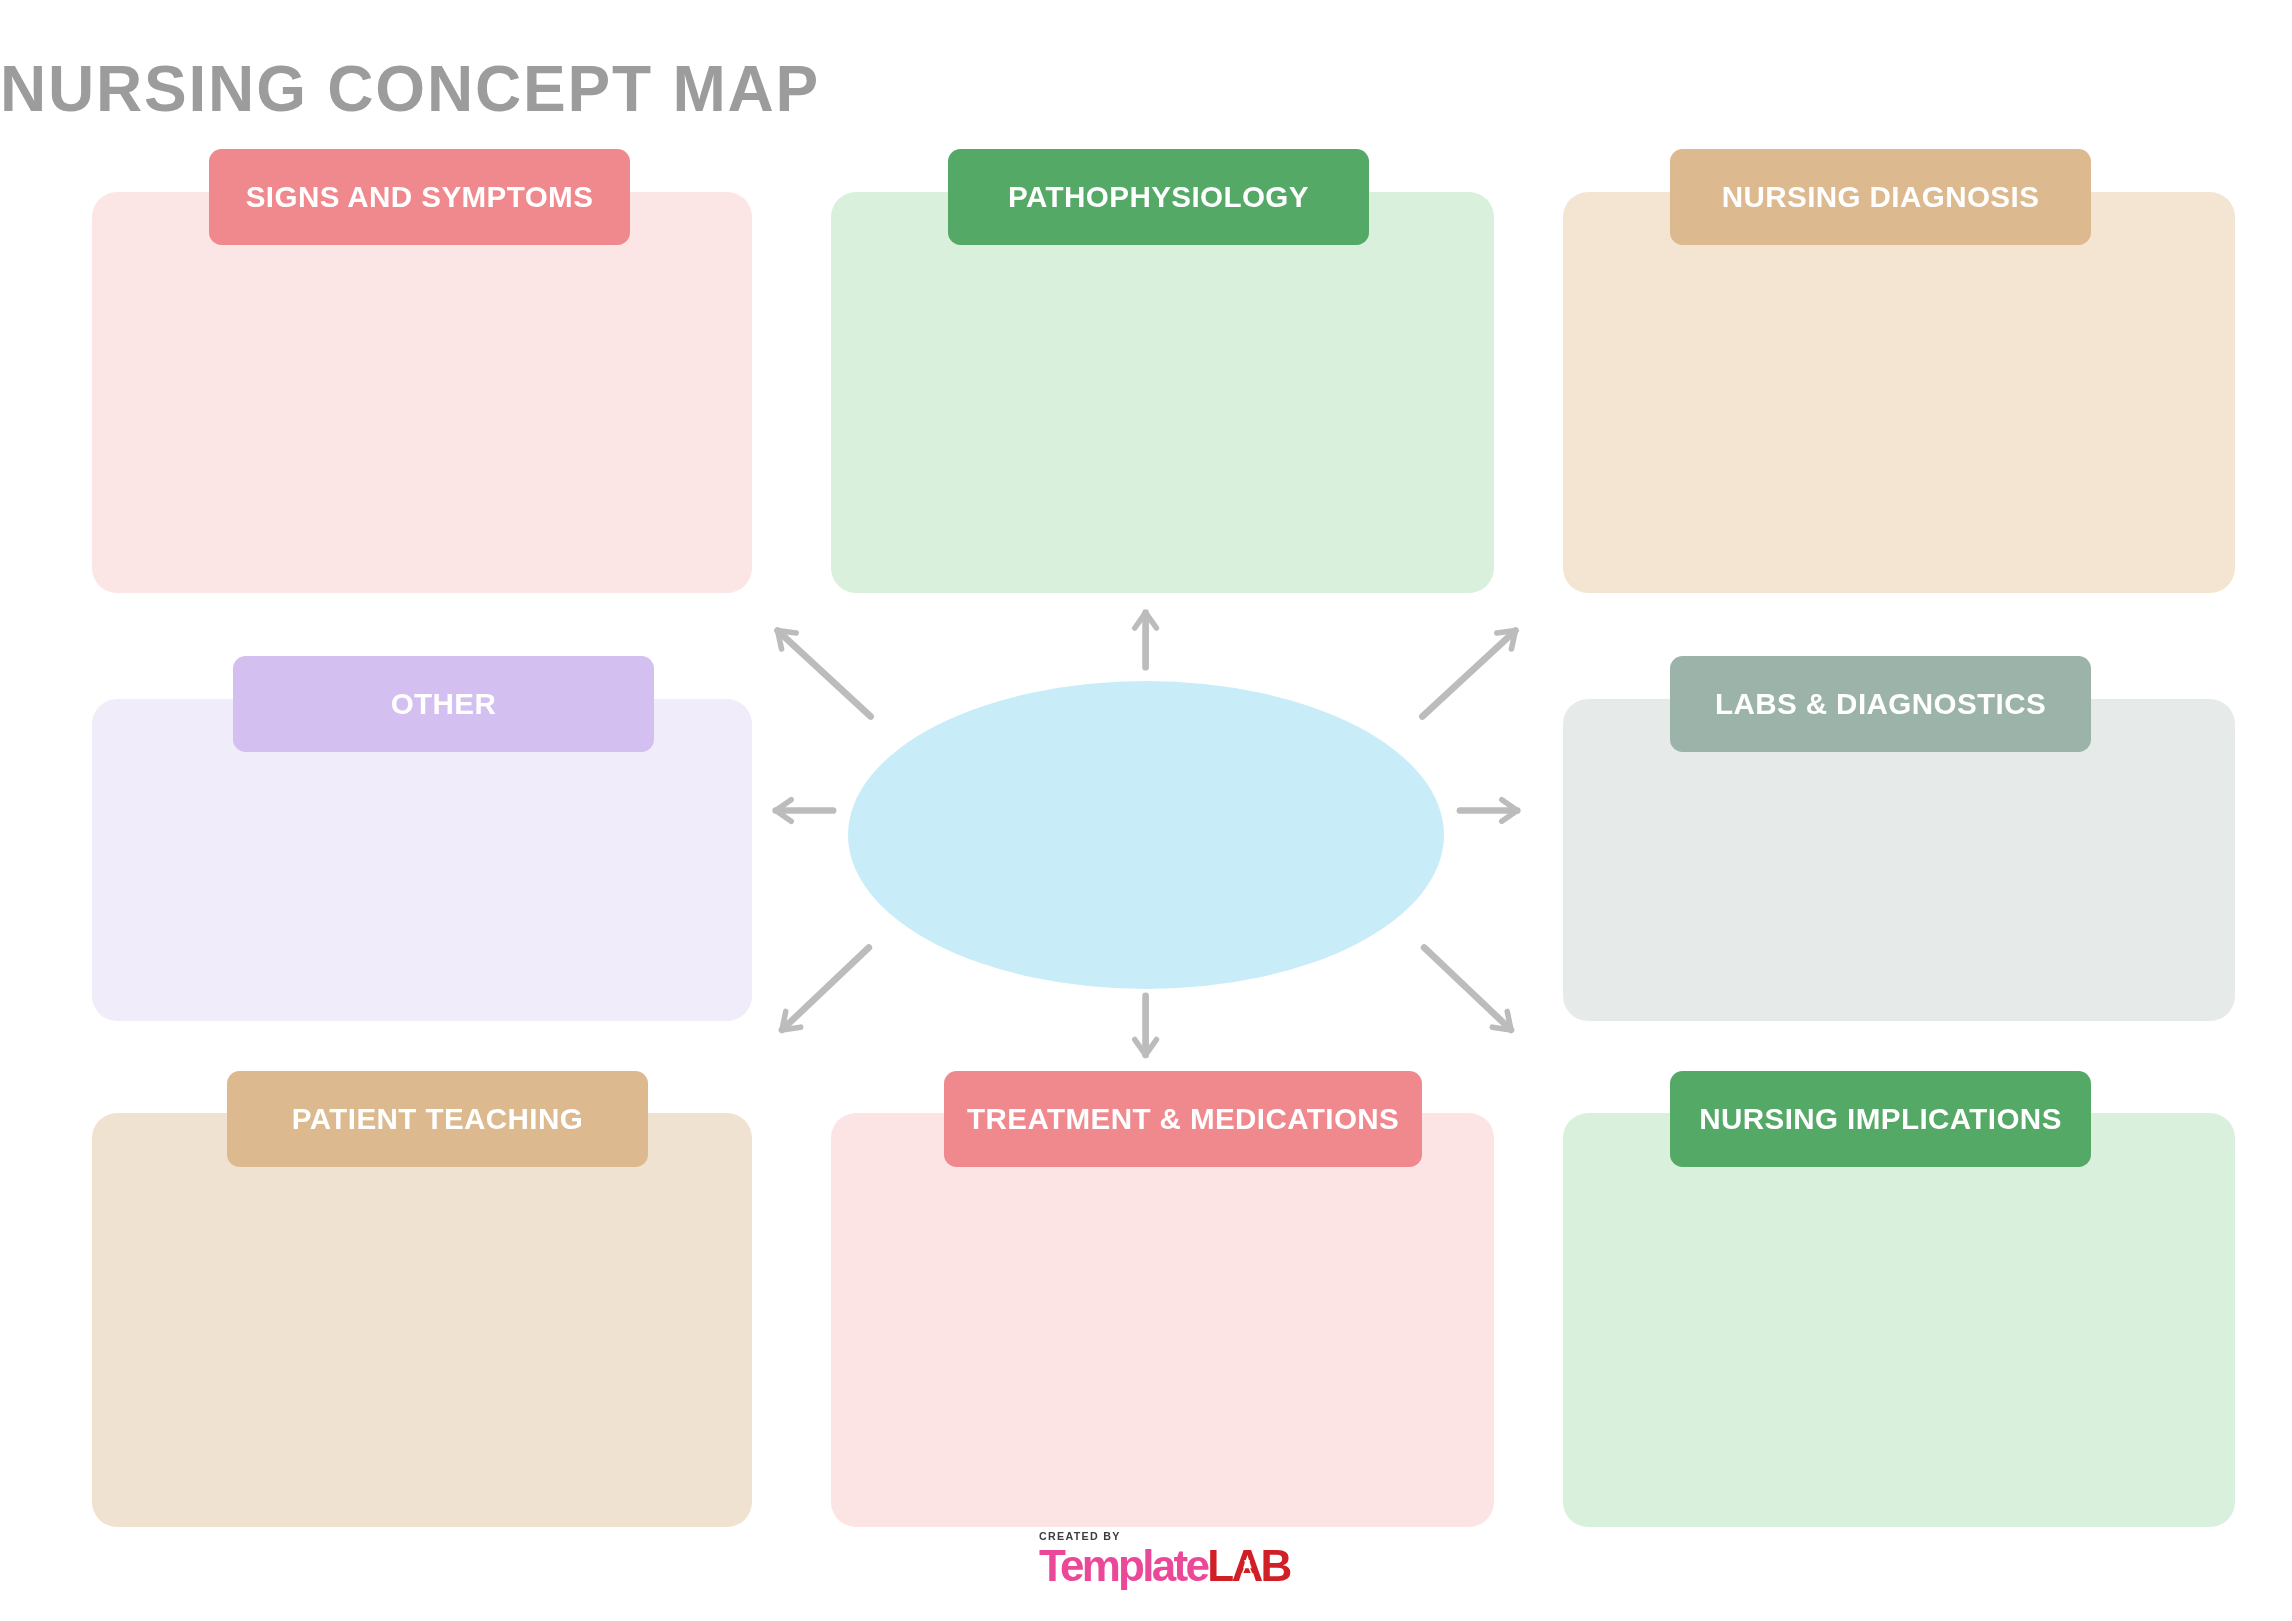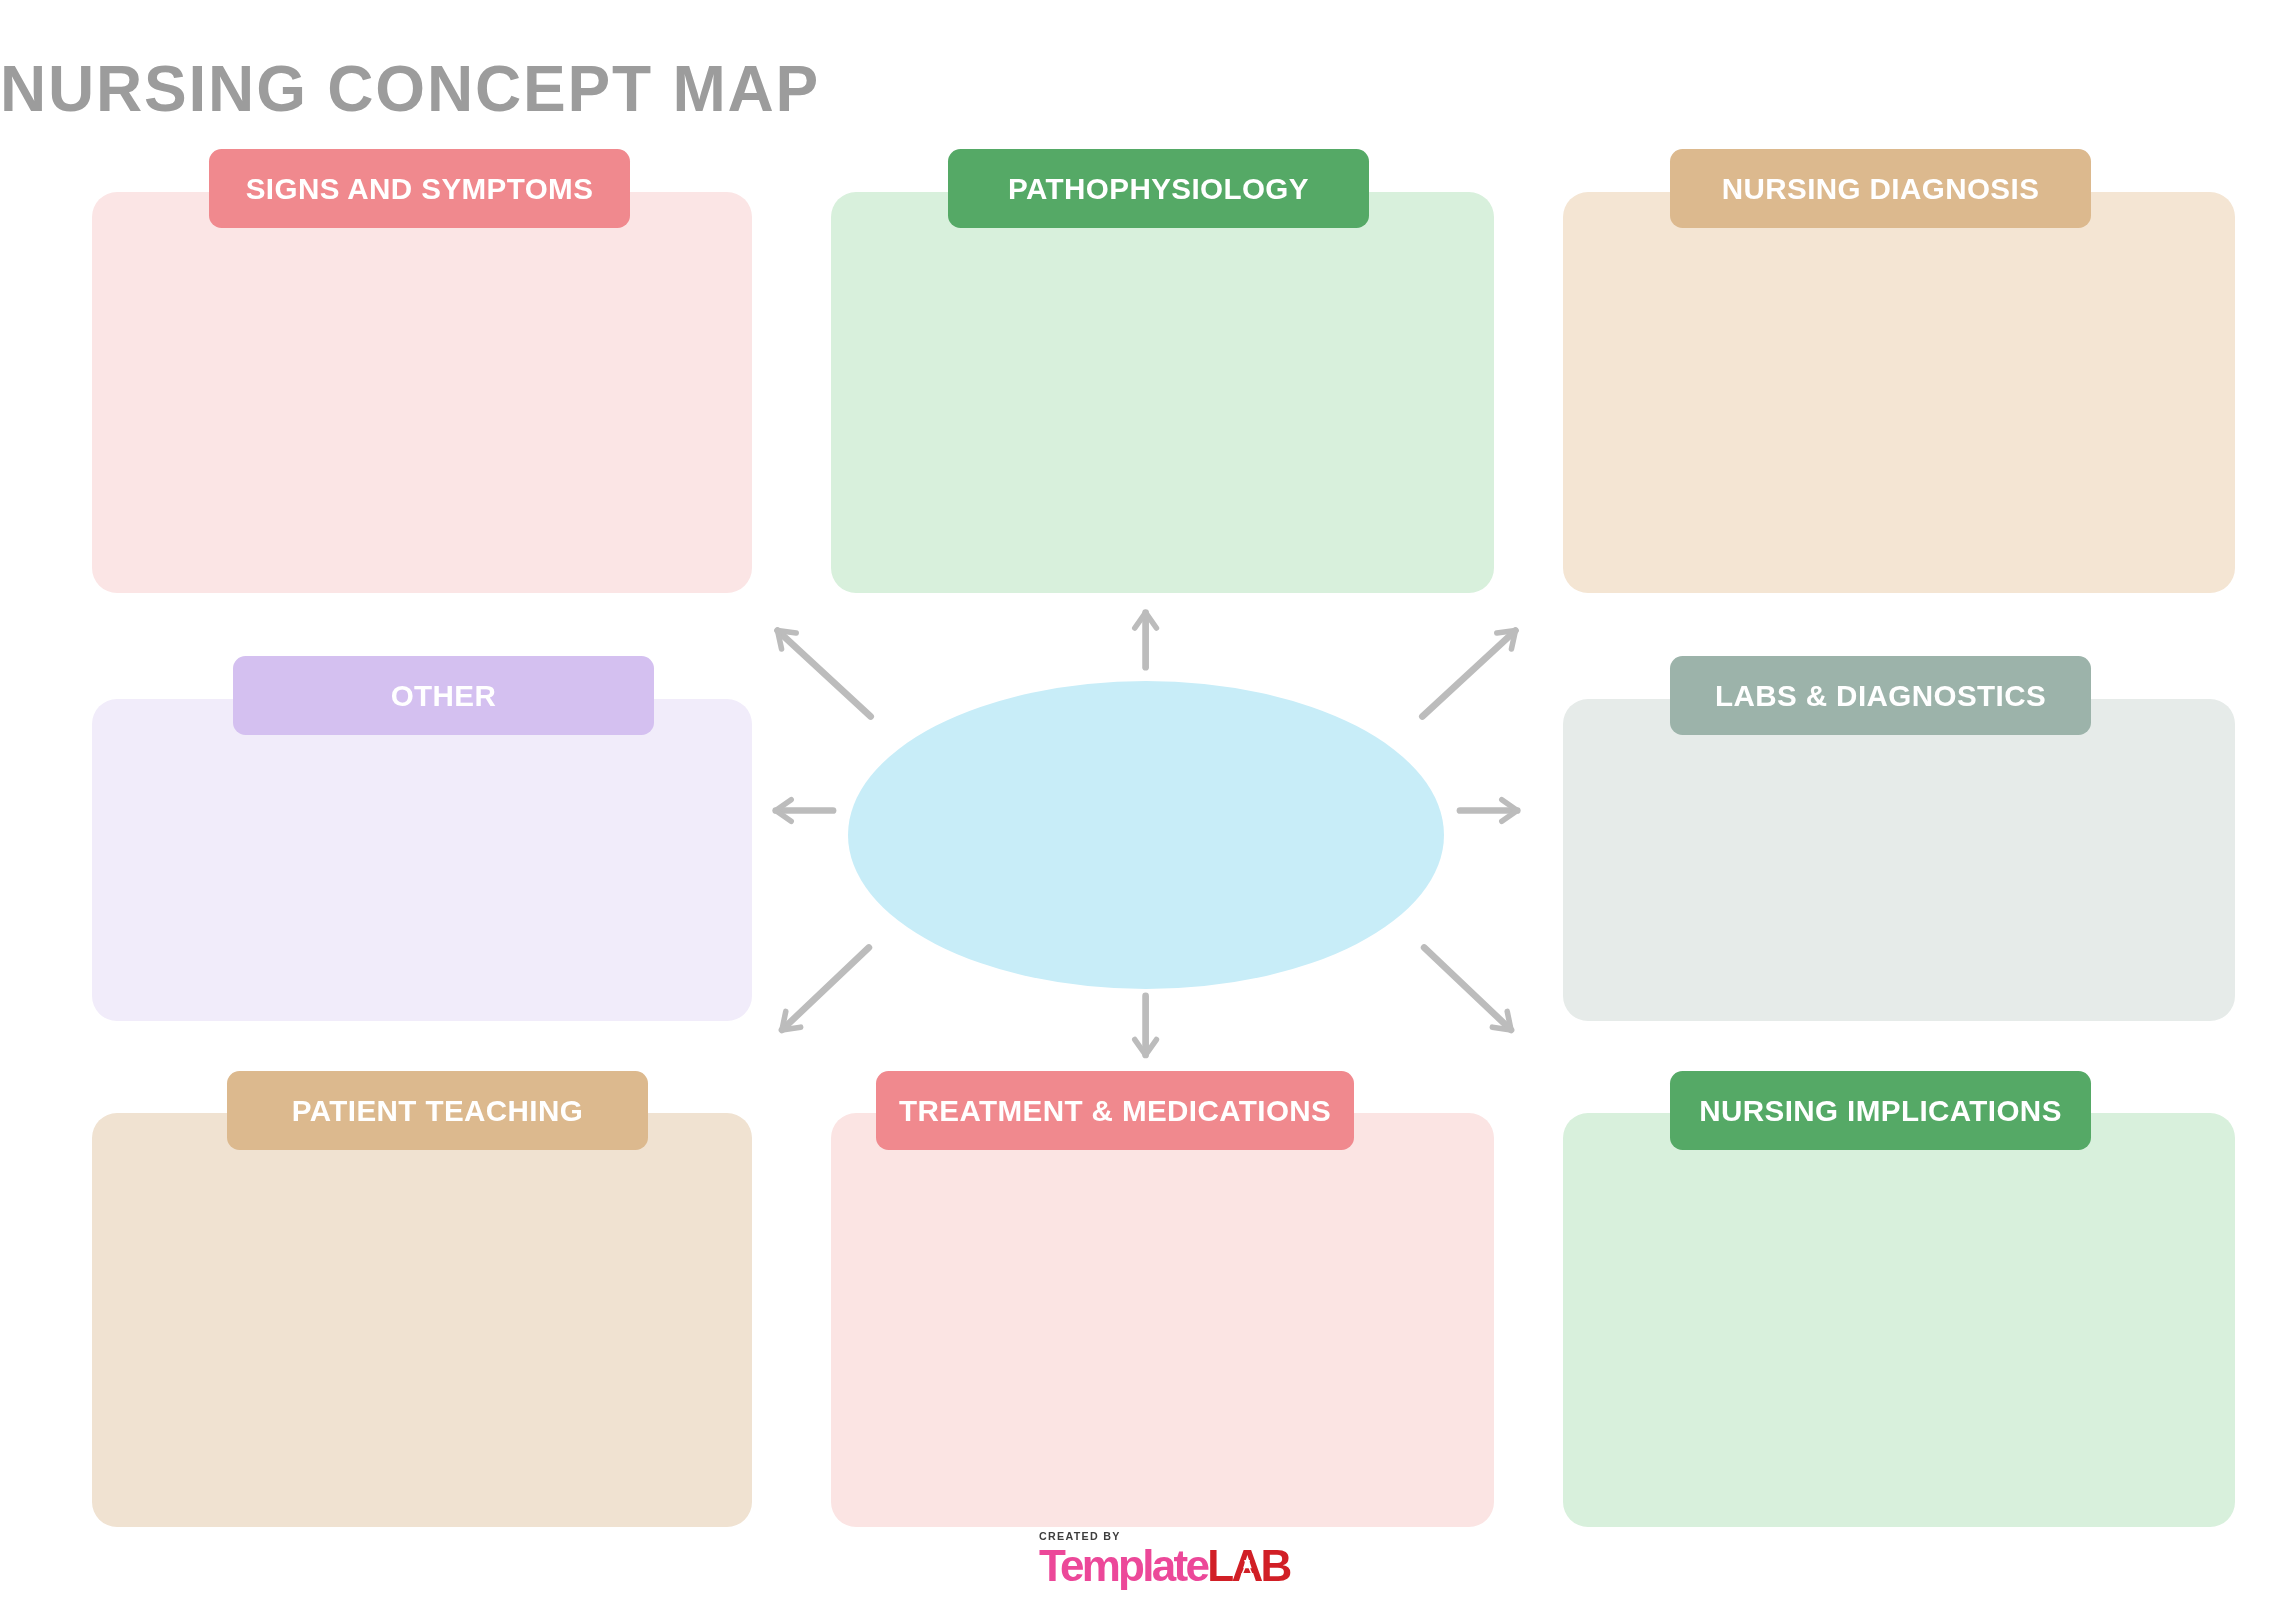--- a/index.html
+++ b/index.html
@@ -25,21 +25,21 @@
     font-weight: bold;
     letter-spacing: 1.8px;
     color: #9c9c9c;
   }
   .box-body {
     position: absolute;
     border-radius: 25px;
   }
   .box-header {
     position: absolute;
-    height: 79px;
+    height: 96px;
     min-width: 421px;
     box-sizing: border-box;
     padding: 4px 23px;
     border-radius: 12.5px;
     color: #ffffff;
     font-size: 29.6px;
     font-weight: bold;
     letter-spacing: 0.4px;
     display: flex;
     align-items: center;
@@ -51,21 +51,21 @@
   .col2 { left: 831px;  width: 663px; }
   .col3 { left: 1563px; width: 672px; }
   .row1 { top: 192px;  height: 401px; }
   .row2 { top: 699px;  height: 322px; }
   .row3 { top: 1113px; height: 414px; }
   .hdr-row1 { top: 149px; }
   .hdr-row2 { top: 656px; }
   .hdr-row3 { top: 1071px; }
   .hdr-col1 { left: 209px; }
   .hdr-col2 { left: 948px; }
-  .hdr-col2-wide { left: 876px; }
+  .hdr-col2-wide { left: 944px; }
   .hdr-col3 { left: 1670px; }
   .center-ellipse {
     position: absolute;
     left: 848px;
     top: 681px;
     width: 596px;
     height: 308px;
     border-radius: 50%;
   }
   .arrows-svg {

